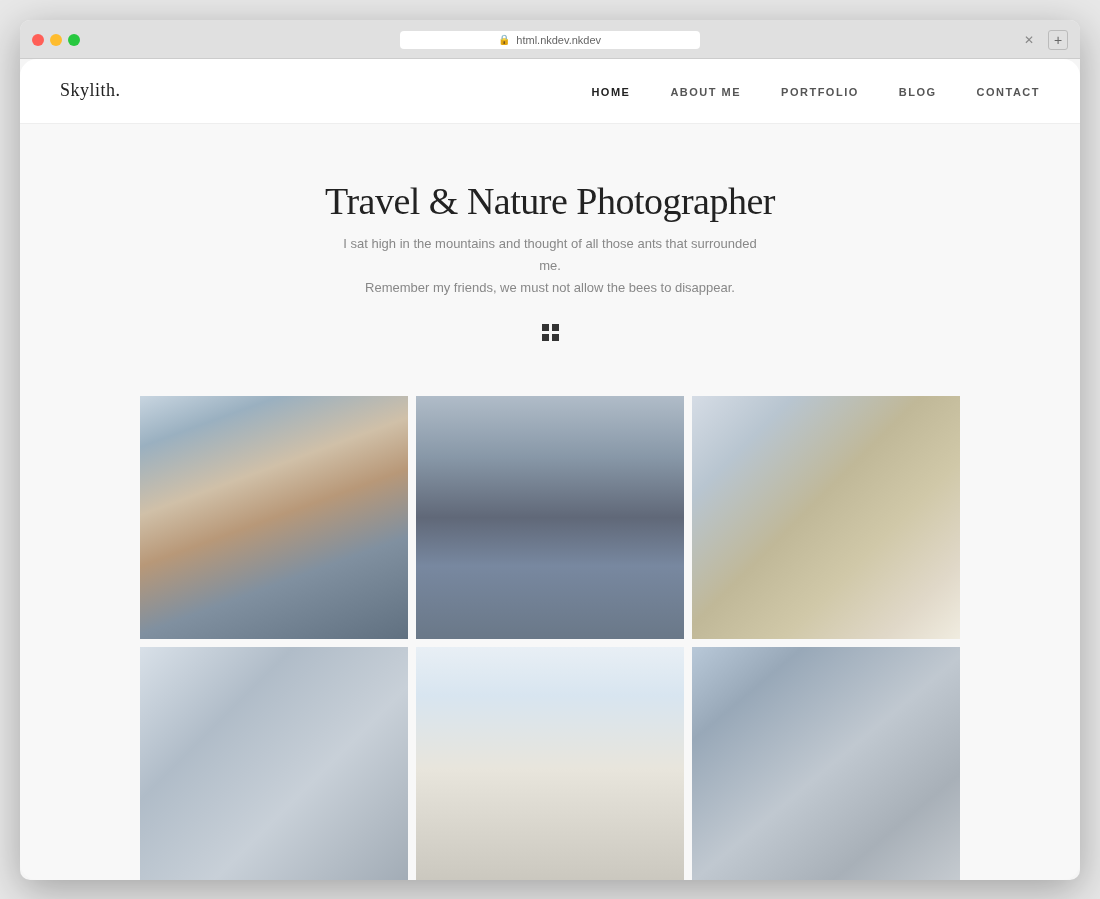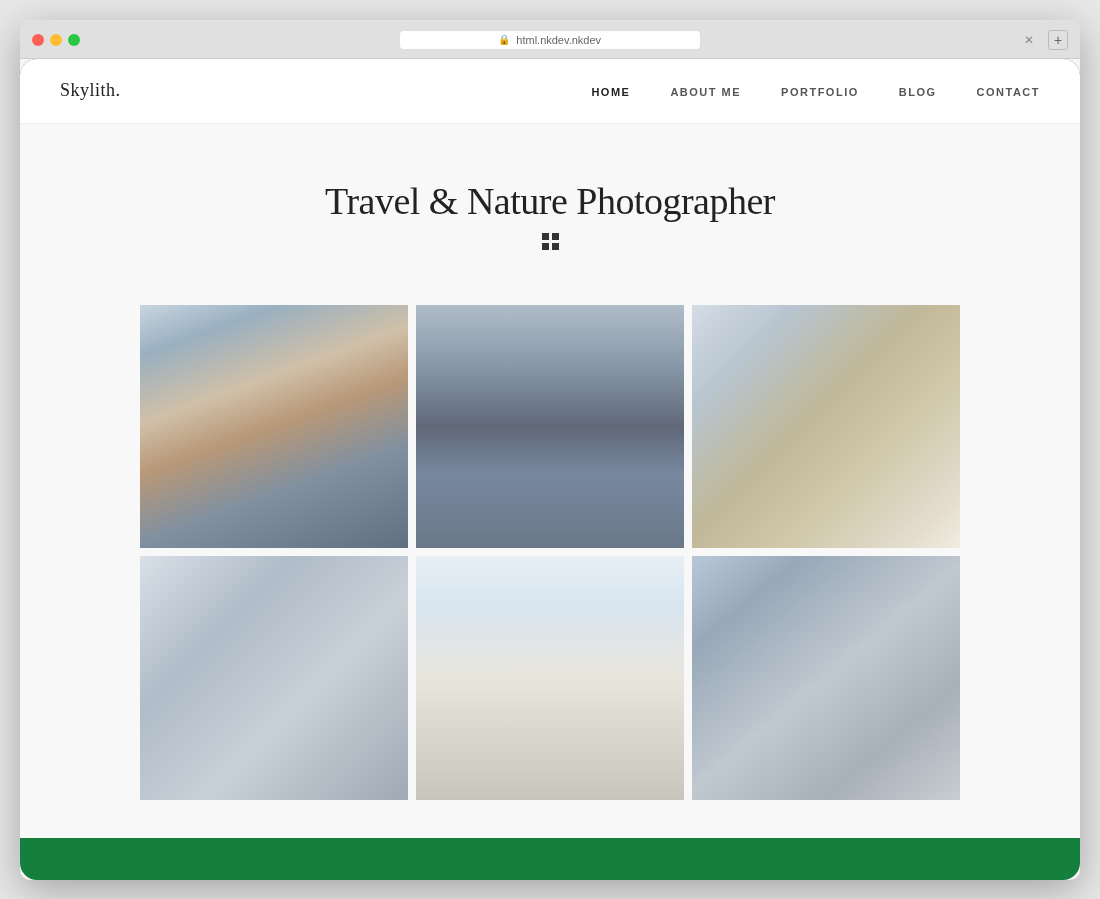--- a/index.html
+++ b/index.html
@@ -251,20 +251,24 @@
           <a href="#">BLOG</a>
         </li>
         <li>
           <a href="#">CONTACT</a>
         </li>
       </ul>
     </nav>
 
     <div class="hero">
       <h1 class="hero-title">Travel &amp; Nature Photographer</h1>
+      <p class="hero-subtitle">
+        <span>I sat high in the mountains and thought of all those ants that surrounded me.</span><br>
+        <span>Remember my friends, we must not allow the bees to disappear.</span>
+      </p>
       <div class="grid-icon">
         <span class="grid-icon-dot"></span>
         <span class="grid-icon-dot"></span>
         <span class="grid-icon-dot"></span>
         <span class="grid-icon-dot"></span>
       </div>
     </div>
 
     <div class="photo-grid">
 

